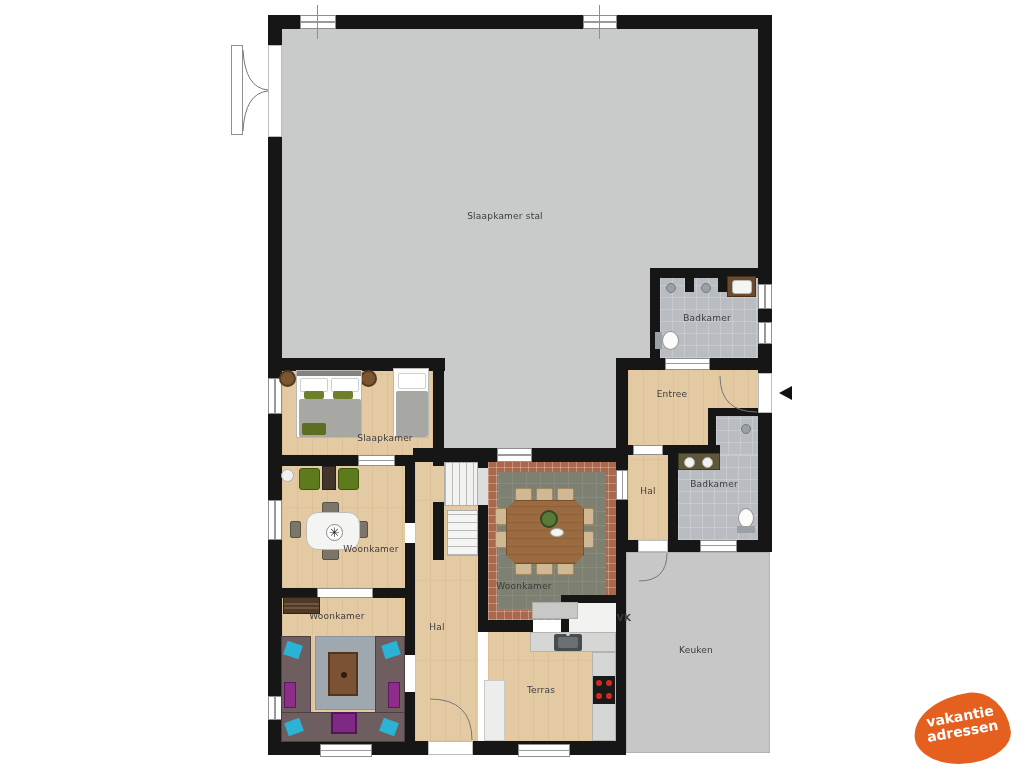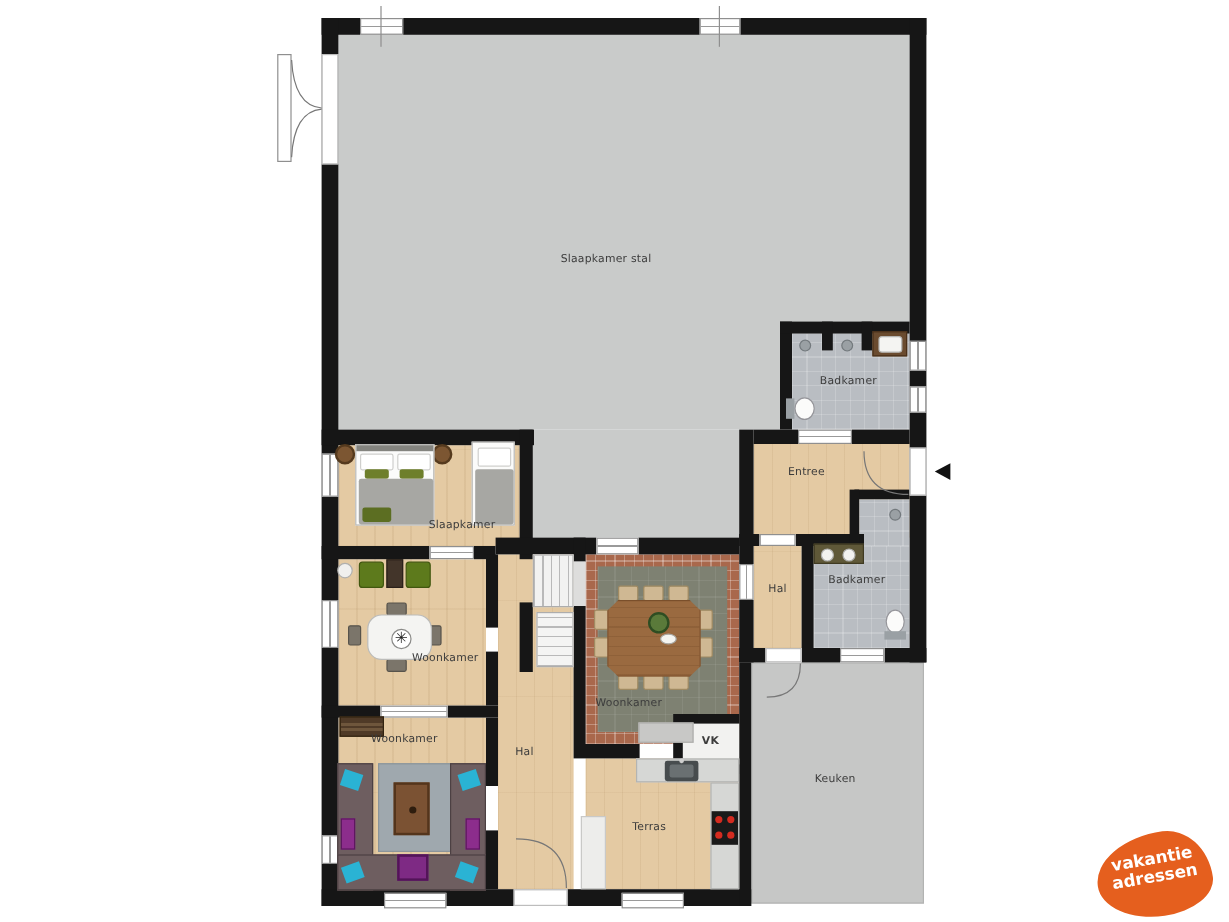--- a/index.html
+++ b/index.html
@@ -233,21 +233,21 @@
   <div class="abs lbl" style="left:505px;top:216px;">Slaapkamer stal</div>
   <div class="abs lbl" style="left:707px;top:318px;">Badkamer</div>
   <div class="abs lbl" style="left:672px;top:394px;">Entree</div>
   <div class="abs lbl" style="left:648px;top:491px;">Hal</div>
   <div class="abs lbl" style="left:714px;top:484px;">Badkamer</div>
   <div class="abs lbl" style="left:341px;top:438px;margin-left:44px;">Slaapkamer</div>
   <div class="abs lbl" style="left:371px;top:549px;">Woonkamer</div>
   <div class="abs lbl" style="left:337px;top:616px;">Woonkamer</div>
   <div class="abs lbl" style="left:437px;top:627px;">Hal</div>
   <div class="abs lbl" style="left:524px;top:586px;">Woonkamer</div>
-  <div class="abs lbl" style="left:592px;top:618px;font-weight:bold;">VK</div>
+  <div class="abs lbl" style="left:624px;top:618px;font-weight:bold;">VK</div>
   <div class="abs lbl" style="left:541px;top:690px;">Terras</div>
   <div class="abs lbl" style="left:696px;top:650px;">Keuken</div>
 
   <div class="logo-blob">
     <div class="logo-text">
       <div>vakantie</div>
       <div>adressen</div>
     </div>
   </div>
 

